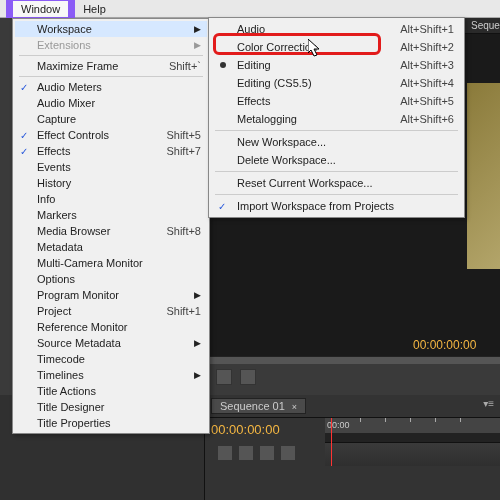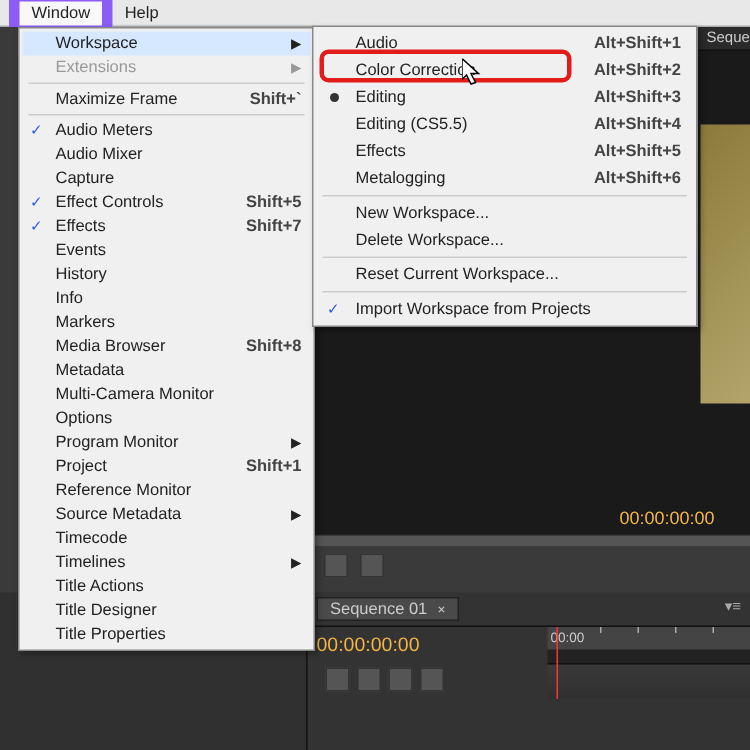--- a/index.html
+++ b/index.html
@@ -3,27 +3,27 @@
 <meta charset="utf-8">
 <style>
   * { margin: 0; padding: 0; box-sizing: border-box; font-family: "Segoe UI", Tahoma, sans-serif; font-size: 11px; }
   body { background: #282828; width: 500px; height: 500px; overflow: hidden; position: relative; }
   .menubar { background: #e8e8e8; height: 18px; display: flex; align-items: center; padding-left: 6px; border-bottom: 1px solid #aaa; }
   .menubar-item { padding: 2px 8px; color: #222; cursor: default; }
   .menubar-item.active { border: 7px solid #8b5cf6; background: #f8f8f8; }
   .dropdown { position: absolute; top: 18px; left: 12px; width: 198px; background: #f0f0f0; border: 1px solid #888; box-shadow: 2px 2px 4px rgba(0,0,0,.3); padding: 2px; }
   .menu-row { display: flex; align-items: center; height: 16px; padding: 0 6px 0 22px; color: #222; cursor: default; position: relative; }
   .menu-row.disabled { color: #999; text-align: center; }
-  .menu-row .shortcut { margin-left: auto; color: #444; font-weight: bold; }
+  .menu-row .shortcut { margin-left: auto; color: #444; }
   .menu-row .arrow { margin-left: auto; font-size: 9px; }
   .menu-sep { height: 1px; background: #ccc; margin: 2px 4px; }
   .check { position: absolute; left: 5px; color: #2a5adb; font-size: 10px; }
   .submenu { position: absolute; top: 17px; left: 208px; width: 257px; background: #f0f0f0; border: 1px solid #888; box-shadow: 2px 2px 4px rgba(0,0,0,.3); padding: 2px; }
   .sub-row { display: flex; align-items: center; height: 18px; padding: 0 8px 0 26px; color: #222; cursor: default; position: relative; }
-  .sub-row .shortcut { margin-left: auto; color: #444; font-weight: bold; }
+  .sub-row .shortcut { margin-left: auto; color: #444; }
   .radio { position: absolute; left: 9px; width: 6px; height: 6px; border-radius: 50%; background: #333; }
   .chk2 { position: absolute; left: 7px; color: #2a5adb; font-size: 10px; }
   .highlight-box { position: absolute; border: 3px solid #e21b1b; border-radius: 6px; pointer-events: none; }
   .bg-panel { position: absolute; background: #3a3a3a; }
   .panel-header { background: #2a2a2a; border-bottom: 1px solid #111; padding: 2px 6px; color: #ccc; font-size: 10px; }
   .video-area { position: absolute; background: #1a1a1a; }
   .thumb { position: absolute; background: linear-gradient(135deg, #8a7a3a, #b3a56a); }
   .timecode { color: #f5b742; font-size: 12px; }
   .timeline-ruler { background: #444; height: 16px; border-bottom: 1px solid #222; position: relative; }
   .tick { position: absolute; width: 1px; height: 4px; background: #aaa; top: 0; }
@@ -69,21 +69,21 @@
   <div style="display:flex;">
     <div style="width:120px; padding:4px 6px;">
       <div class="timecode" style="font-size:13px;">00:00:00:00</div>
       <div class="toolbar-row" style="margin-top:6px; gap:5px;">
         <div class="tool-btn"></div>
         <div class="tool-btn"></div>
         <div class="tool-btn"></div>
         <div class="tool-btn"></div>
       </div>
     </div>
-    <div style="flex:1; position:relative;margin-left:40px;">
+    <div style="flex:1; position:relative;">
       <div class="timeline-ruler">
         <span style="position:absolute; left:2px; top:2px; color:#ccc; font-size:9px;">00:00</span>
         <div class="tick" style="left:35px;"></div>
         <div class="tick" style="left:60px;"></div>
         <div class="tick" style="left:85px;"></div>
         <div class="tick" style="left:110px;"></div>
         <div class="tick" style="left:135px;"></div>
       </div>
       <div style="height:8px; background:#222;"></div>
       <div class="playhead" style="left:6px; top:0;"></div>

